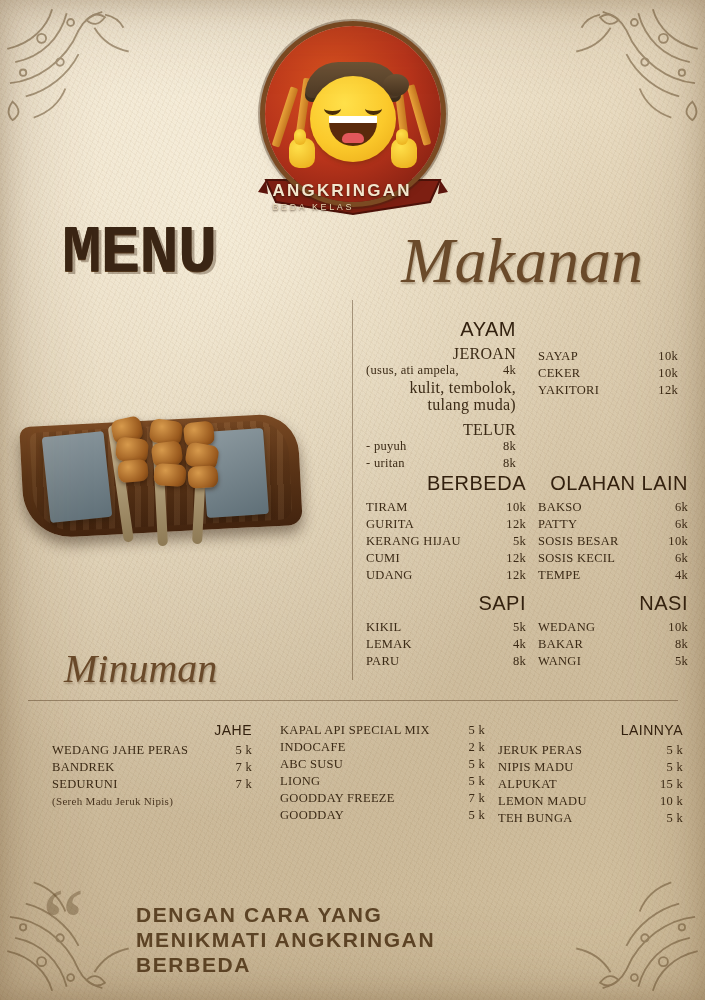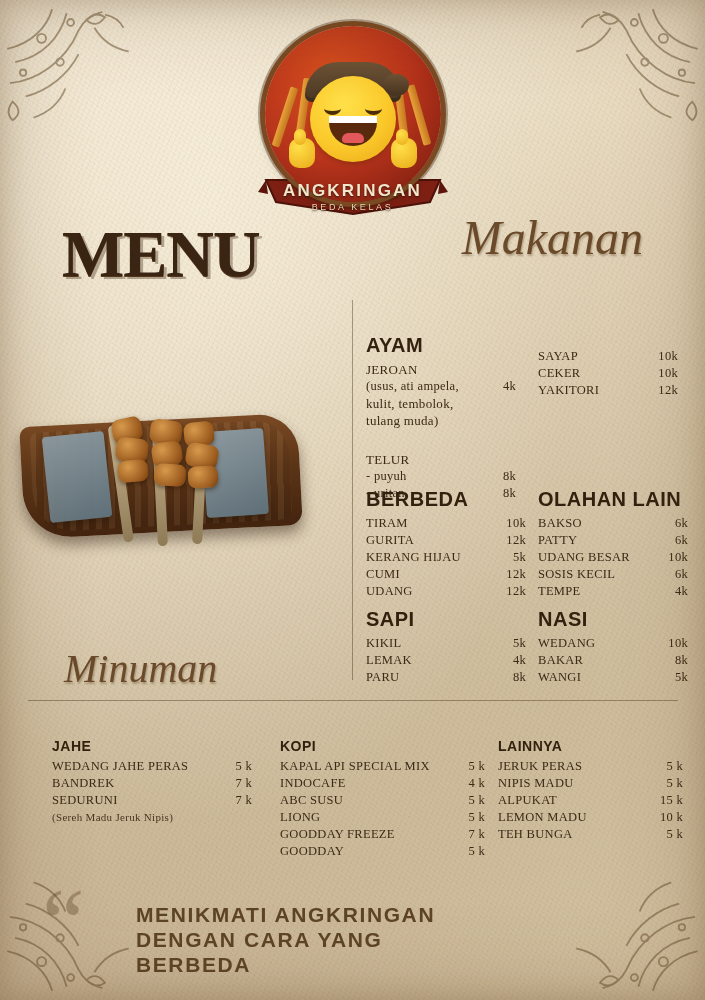--- a/index.html
+++ b/index.html
@@ -72,50 +72,50 @@
   }
   .blangkon:after{
     content:"";position:absolute;right:-8px;top:12px;width:26px;height:22px;border-radius:50%;
     background:linear-gradient(180deg,#6d5336,#46331f);
   }
   .thumb{position:absolute;top:112px;width:26px;height:30px;border-radius:10px;background:radial-gradient(circle at 35% 30%,#ffe04a,#e9aa18);}
   .thumb.l{left:24px;} .thumb.r{right:24px;}
   .thumb:before{content:"";position:absolute;top:-9px;left:5px;width:12px;height:16px;border-radius:7px;background:radial-gradient(circle at 40% 30%,#ffe04a,#e9aa18);}
   .logo-ribbon{
     position:absolute;left:50%;bottom:2px;transform:translateX(-50%);
-    width:160px;text-align:center;
+    width:160px;text-align:left;
   }
   .brand{
     font-family:"Liberation Sans", sans-serif;
     font-weight:bold;letter-spacing:2.2px;font-size:17px;color:#f3e6cd;
     text-shadow:0 1px 2px rgba(40,20,5,.8);
   }
   .brand-sub{
     font-family:"Liberation Sans", sans-serif;
     letter-spacing:2.6px;font-size:9px;color:#e8d7b6;margin-top:1px;
     text-shadow:0 1px 2px rgba(40,20,5,.8);
   }
   .ribbon-band{
     position:absolute;left:50%;bottom:-4px;transform:translateX(-50%);
     width:190px;height:46px;z-index:-1;
   }
 
   
   #menu-word{
     position:absolute;left:62px;top:216px;
-    font-family:Liberation Serif, serif;
+    font-family:Liberation Mono, monospace;
     font-weight:bold;font-size:66px;letter-spacing:-1px;color:#3a2514;
     text-shadow:3px 3px 0 rgba(60,38,18,.35), 0 1px 0 #5c3f22;
   }
   .script{
     font-family:"Liberation Serif", serif;
     font-style:italic;color:#6a4a2a;
     text-shadow:1px 2px 2px rgba(80,55,25,.35);
   }
-  #makanan{position:absolute;right:62px;top:210px;font-size:48px;}
+  #makanan{position:absolute;right:62px;top:224px;font-size:64px;}
   #minuman{position:absolute;left:64px;top:628px;font-size:40px;margin-top:17px;}
 
   
   #photo{position:absolute;left:12px;top:372px;width:300px;height:200px;}
   .board{
     position:absolute;left:10px;top:48px;width:278px;height:112px;
     background:linear-gradient(180deg,#7a4a24 0%, #5c3517 45%, #43240f 100%);
     border-radius:10px 40px 14px 48px;
     box-shadow:0 8px 14px rgba(40,22,8,.45);
     transform:rotate(-3deg);
@@ -138,29 +138,30 @@
   .sk3{left:180px;top:54px;transform:rotate(3deg);}
   .meat{position:absolute;border-radius:8px;background:radial-gradient(circle at 35% 30%, #d79a4c, #9a5a1e 70%, #6d3a0f 100%);box-shadow:0 2px 4px rgba(40,20,5,.5);}
 
   
   .divider{position:absolute;background:rgba(80,55,28,.45);}
   #vline{left:352px;top:300px;width:1px;height:380px;}
   #hline{left:28px;top:700px;width:650px;height:1px;}
 
   .sec-title{
     font-family:"Liberation Sans", sans-serif;
-    font-weight:bold;font-size:20px;letter-spacing:.5px;color:#33210f;
-    margin:16px 0 4px 0;
+    font-weight:normal;font-size:20px;letter-spacing:.5px;color:#33210f;
+    margin:0 0 4px 0;
+    text-align:right;
   }
   .sec-title.sm{font-size:14px;}
   .rows{font-size:12.5px;color:#3b2a16;letter-spacing:.3px;}
   .row{display:flex;align-items:baseline;line-height:17px;}
   .row .nm{flex:1;white-space:nowrap;}
   .row .pr{width:34px;text-align:right;padding-left:6px;}
-  .sub-label{font-size:13px;color:#3b2a16;line-height:17px;}
+  .sub-label{font-size:16px;color:#3b2a16;line-height:17px;text-align:right;}
   .note{font-size:11px;color:#4a3621;line-height:16px;}
 
   .blk{position:absolute;}
   #ayam{left:366px;top:318px;width:150px;}
   #ayam-right{left:538px;top:348px;width:140px;}
   #seafood{left:366px;top:472px;width:160px;}
   #olahan{left:538px;top:472px;width:150px;}
   #sapi{left:366px;top:592px;width:160px;}
   #nasi{left:538px;top:592px;width:150px;}
 
@@ -310,21 +311,21 @@
   <div class="blk" id="ayam">
     <div class="sec-title">AYAM</div>
     <div class="rows">
       <div class="sub-label">JEROAN</div>
       <div class="row">
         <span class="nm">(usus, ati ampela,</span>
         <span class="pr">4k</span>
       </div>
       <div class="sub-label">kulit, tembolok,</div>
       <div class="sub-label">tulang muda)</div>
-      <div class="sub-label" style="margin-top:22px;">TELUR</div>
+      <div class="sub-label" style="margin-top:8px;">TELUR</div>
       <div class="row">
         <span class="nm">- puyuh</span>
         <span class="pr">8k</span>
       </div>
       <div class="row">
         <span class="nm">- uritan</span>
         <span class="pr">8k</span>
       </div>
     </div>
   </div>
@@ -375,21 +376,21 @@
     <div class="rows">
       <div class="row">
           <span class="nm">BAKSO</span>
           <span class="pr">6k</span>
         </div>
       <div class="row">
           <span class="nm">PATTY</span>
           <span class="pr">6k</span>
         </div>
       <div class="row">
-          <span class="nm">UDANG BESAR</span>
+          <span class="nm">SOSIS BESAR</span>
           <span class="pr">10k</span>
         </div>
       <div class="row">
           <span class="nm">SOSIS KECIL</span>
           <span class="pr">6k</span>
         </div>
       <div class="row">
           <span class="nm">TEMPE</span>
           <span class="pr">4k</span>
         </div>
@@ -445,29 +446,28 @@
         </div>
       <div class="row">
           <span class="nm">SEDURUNI</span>
           <span class="pr">7 k</span>
         </div>
       <div class="note">(Sereh Madu Jeruk Nipis)</div>
     </div>
   </div>
 
   <div class="blk" id="kopi">
-    <div class="sec-title sm">KOPI</div>
     <div class="rows">
       <div class="row">
           <span class="nm">KAPAL API SPECIAL MIX</span>
           <span class="pr">5 k</span>
         </div>
       <div class="row">
           <span class="nm">INDOCAFE</span>
-          <span class="pr">4 k</span>
+          <span class="pr">2 k</span>
         </div>
       <div class="row">
           <span class="nm">ABC SUSU</span>
           <span class="pr">5 k</span>
         </div>
       <div class="row">
           <span class="nm">LIONG</span>
           <span class="pr">5 k</span>
         </div>
       <div class="row">
@@ -502,19 +502,19 @@
         </div>
       <div class="row">
           <span class="nm">TEH BUNGA</span>
           <span class="pr">5 k</span>
         </div>
     </div>
   </div>
 
   <div id="quote-mark">“</div>
   <div id="slogan">
+    <div>DENGAN CARA YANG</div>
     <div>MENIKMATI ANGKRINGAN</div>
-    <div>DENGAN CARA YANG</div>
     <div>BERBEDA</div>
   </div>
 
   <div id="vignette"></div>
 </div>
 
 </body></html>

